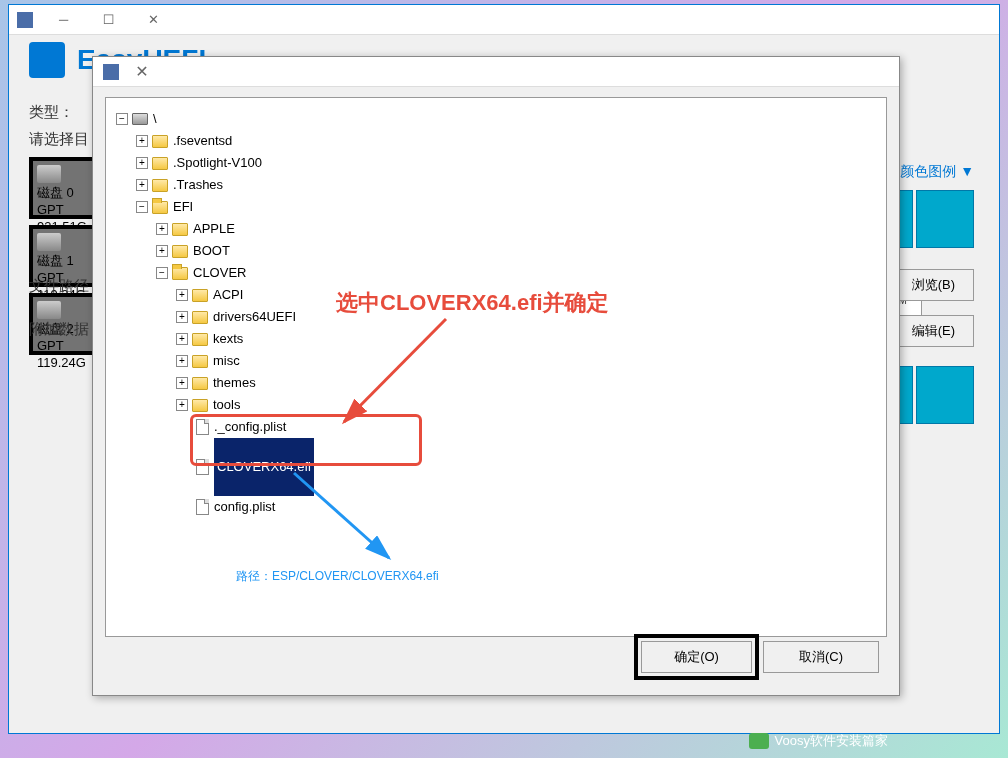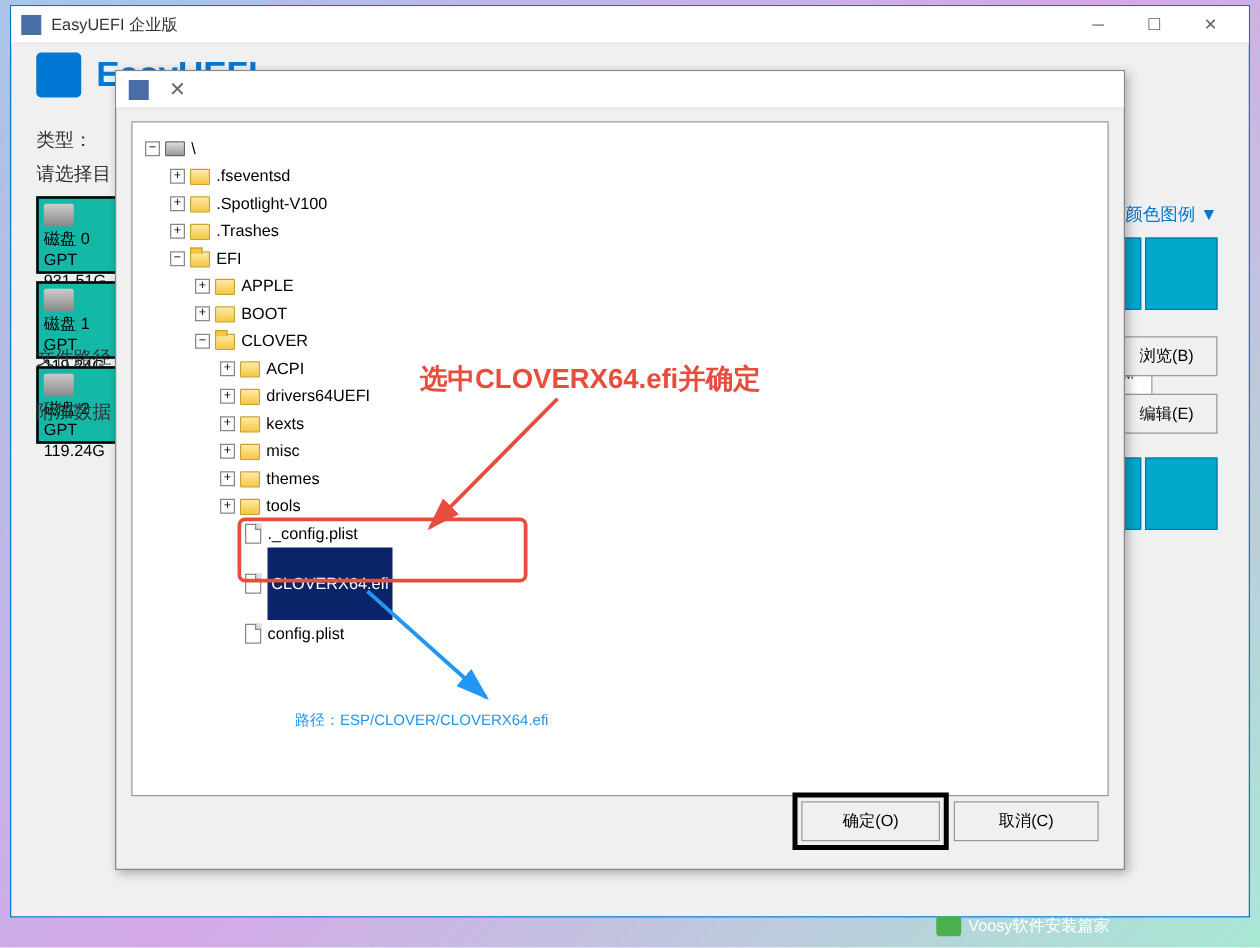--- a/index.html
+++ b/index.html
@@ -9,21 +9,21 @@
 .titlebar .icon{width:16px;height:16px;background:#4a6da8;margin-right:8px}
 .titlebar .title{flex:1;color:#333}
 .winbtns{display:flex;gap:0}
 .winbtn{width:45px;height:30px;display:flex;align-items:center;justify-content:center;color:#666}
 .app-header{height:50px;display:flex;align-items:center;padding:0 20px}
 .app-logo{width:36px;height:36px;background:#0078d4;border-radius:4px;margin-right:12px}
 .app-name{font-size:28px;font-weight:bold;color:#0078d4}
 .content-area{padding:10px 20px;position:relative}
 .label{font-size:15px;color:#333;margin:8px 0}
 .disk-list{display:flex;flex-direction:column;gap:6px}
-.disk-item{width:72px;height:62px;border:2px solid #000000;background:#14b8a6;padding:4px;font-size:11px;line-height:1.3}
+.disk-item{width:72px;height:62px;border:4px solid #000000;background:#737373;padding:4px;font-size:11px;line-height:1.3}
 .disk-icon{width:24px;height:18px;background:linear-gradient(#ccc,#888);border-radius:2px;margin-bottom:2px}
 .color-legend{position:absolute;right:25px;top:78px;color:#0078d4;font-size:14px}
 .part-grid{position:absolute;right:25px;top:105px;display:flex;flex-direction:column;gap:22px}
 .part-row{display:flex;gap:3px}
 .part-box{width:58px;height:58px;background:#00a8cc;border:1px solid #0078a8}
 .part-box.small{width:32px}
 .part-box.label{font-size:10px;color:#333;padding:2px;background:#fff;border:1px solid #999}
 .bottom-row{position:absolute;bottom:18px;left:20px;right:25px;display:flex;align-items:center;justify-content:space-between}
 .btn{padding:6px 18px;border:1px solid #999;background:#f0f0f0;font-size:13px}
 
@@ -55,21 +55,20 @@
 .ok-highlight{border:4px solid #000;padding:3px}
 .watermark{position:absolute;bottom:8px;right:120px;color:#fff;font-size:15px;display:flex;align-items:center;gap:6px;z-index:100}
 .wm-icon{width:20px;height:16px;background:#4caf50;border-radius:3px}
 </style>
 </head>
 <body>
 
 <div class="main-window">
   <div class="titlebar">
     <div class="icon"></div>
-    <div class="title">EasyUEFI 企业版</div>
     <div class="winbtns">
       <div class="winbtn">─</div>
       <div class="winbtn">☐</div>
       <div class="winbtn">✕</div>
     </div>
   </div>
   <div class="app-header">
     <div class="app-logo"></div>
     <div class="app-name">EasyUEFI</div>
   </div>

